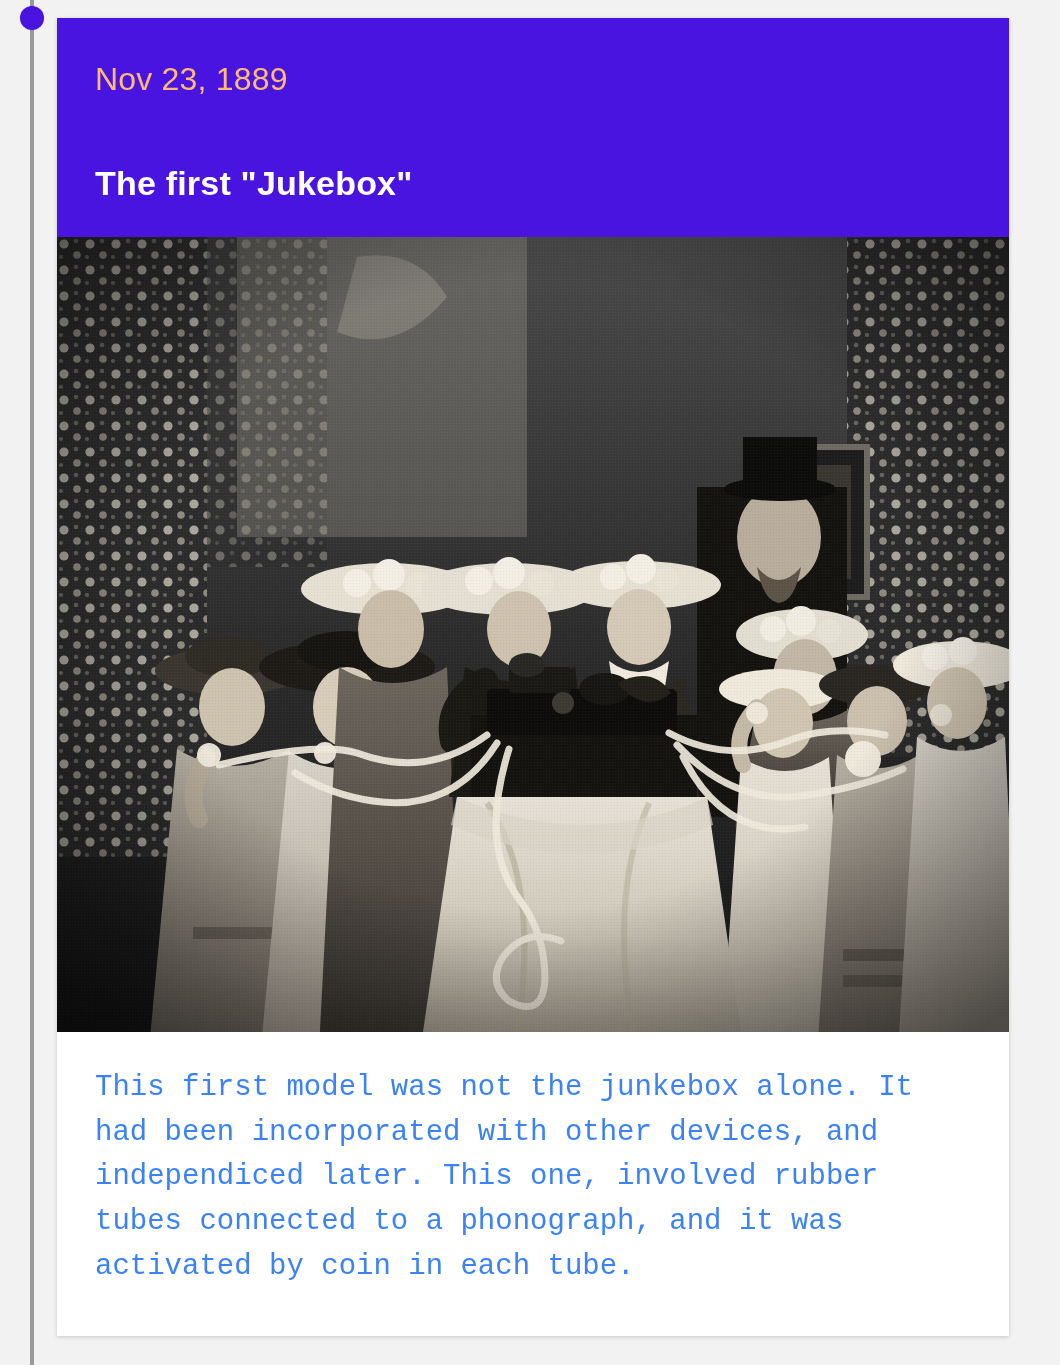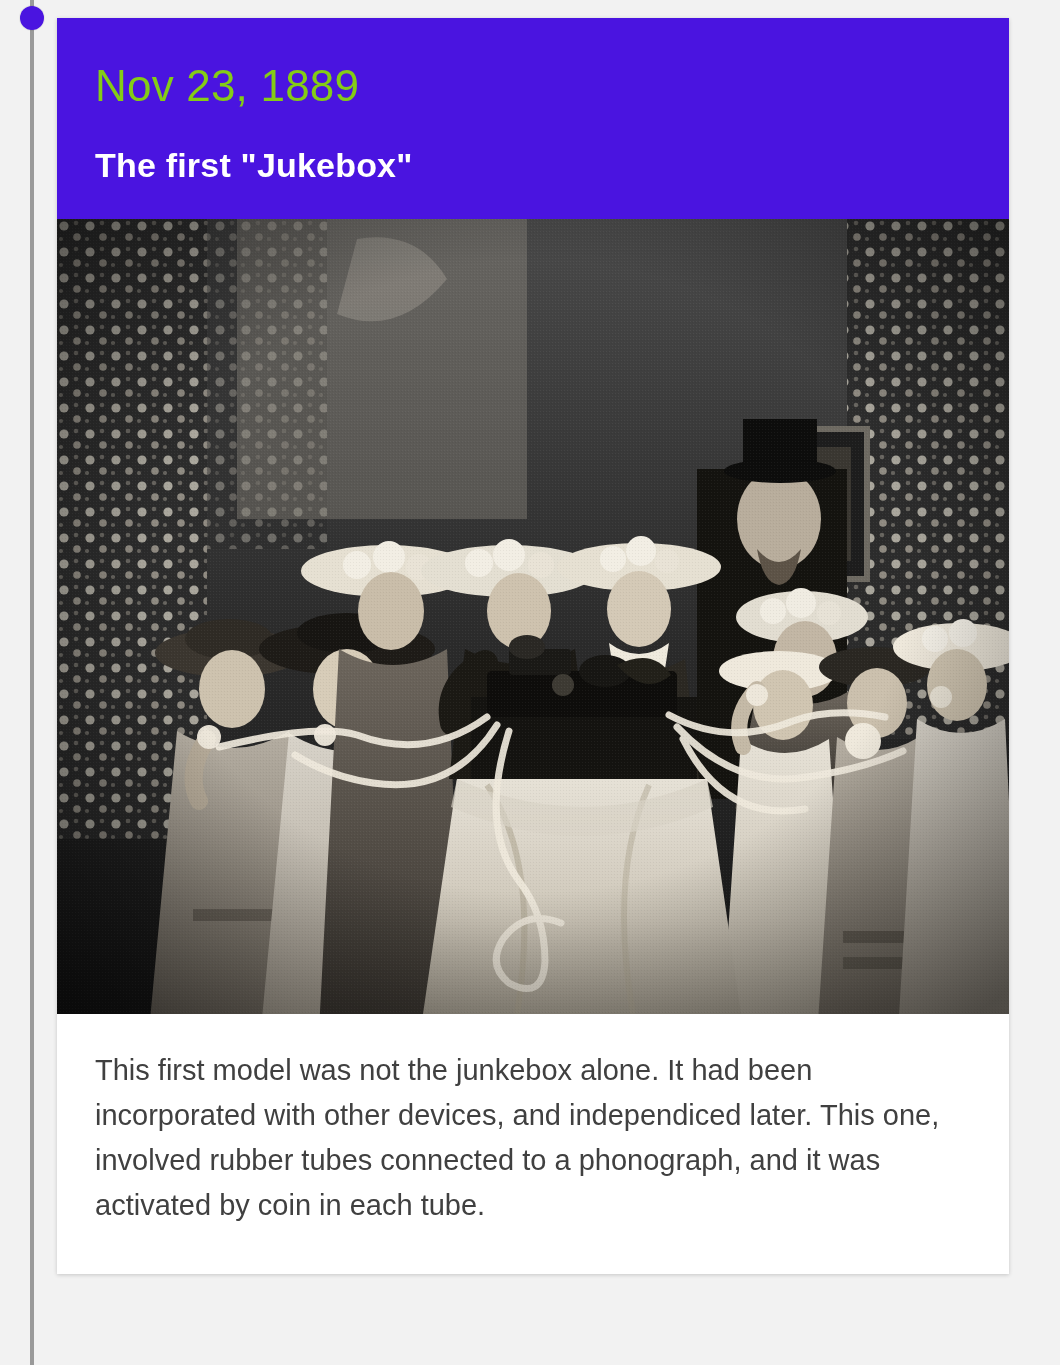--- a/index.html
+++ b/index.html
@@ -45,25 +45,25 @@
     background: #ffffff;
     box-shadow: 0 1px 4px rgba(0,0,0,0.18);
   }
 
   .card-header {
     background: #4a14e0;
     padding: 44px 38px 34px 38px;
     box-sizing: border-box;
   }
   .card-date {
-    color: #84cc16;
-    font-size: 44px;
+    color: #fdba74;
+    font-size: 32px;
     line-height: 1.1;
     font-weight: 400;
-    margin: 0 0 37px 0;
+    margin: 0 0 68px 0;
     letter-spacing: 0.2px;
   }
   .card-title {
     color: #ffffff;
     font-size: 34px;
     line-height: 1.1;
     font-weight: bold;
     margin: 0;
     letter-spacing: 0.2px;
   }
@@ -79,24 +79,25 @@
   }
   .card-photo svg { display: block; }
 
   
   .card-body {
     padding: 34px 38px 46px 38px;
     box-sizing: border-box;
   }
   .card-caption {
     margin: 0;
-    color: #404040;
+    color: #3b82f6;
     font-size: 29px;
     line-height: 1.55;
     font-weight: 400;
+    font-family: Liberation Mono, monospace;
   }
 </style>
 </head>
 <body>
 
 <div id="page">
 
   <div class="timeline-rail"></div>
   <div class="timeline-dot"></div>
 

